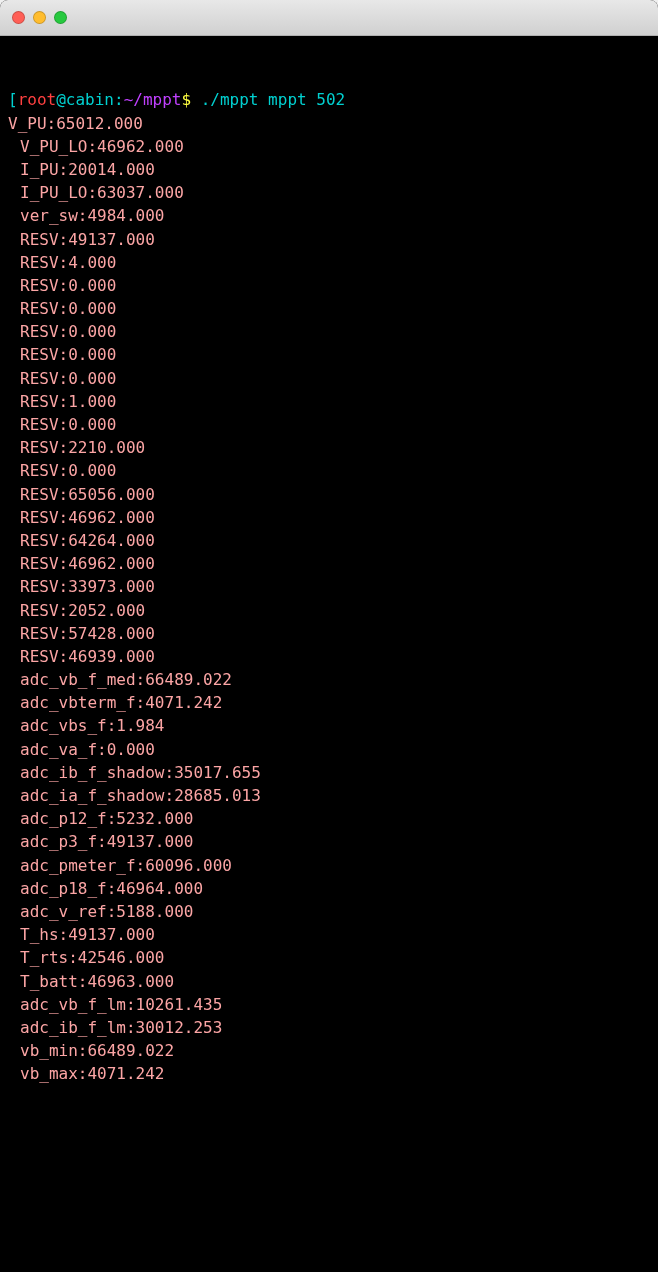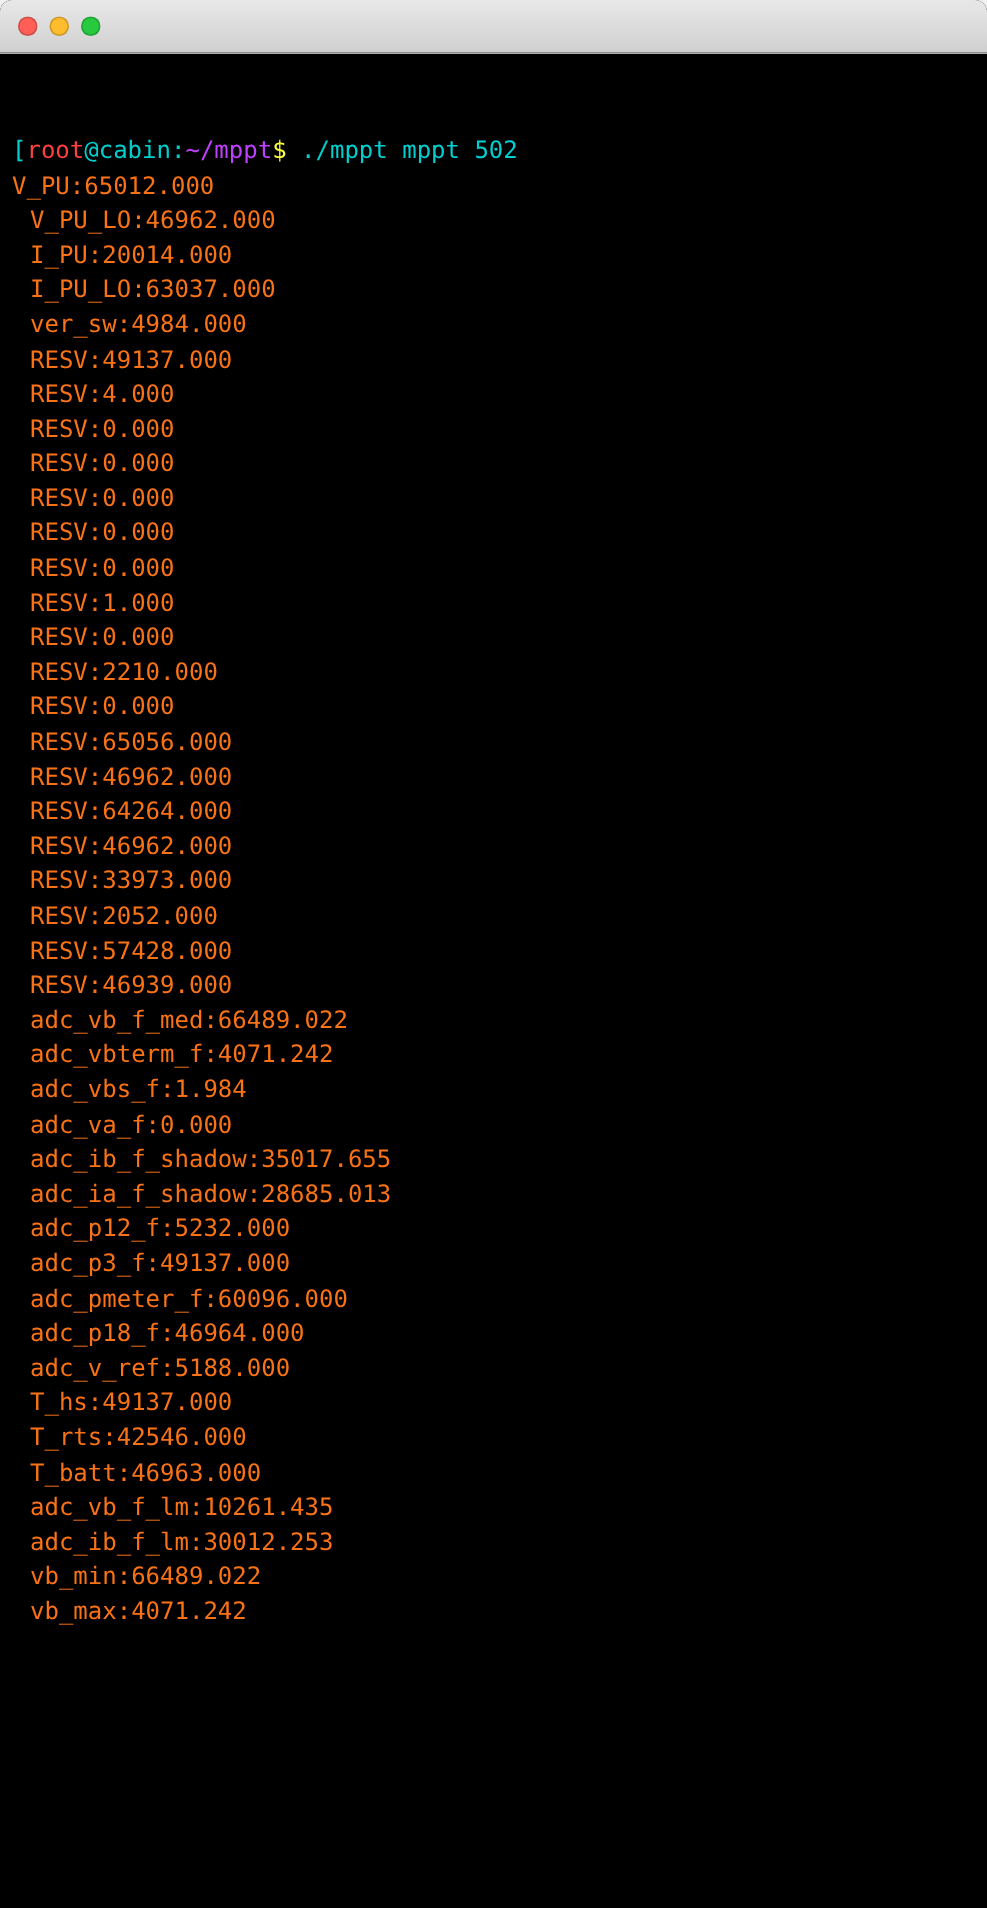--- a/index.html
+++ b/index.html
@@ -56,21 +56,21 @@
   }
   .bracket { color: #00d0d0; }
   .user { color: #ff4040; }
   .at { color: #00d0d0; }
   .host { color: #00d0d0; }
   .colon { color: #00d0d0; }
   .path { color: #c040ff; }
   .dollar { color: #ffff40; }
   .cmd { color: #00d0d0; }
   .output-line {
-    color: #f97316;
+    color: #fca5a5;
     display: block;
   }
   .indent {
     padding-left: 12px;
   }
 </style>
 </head>
 <body>
 
 <div class="window">

